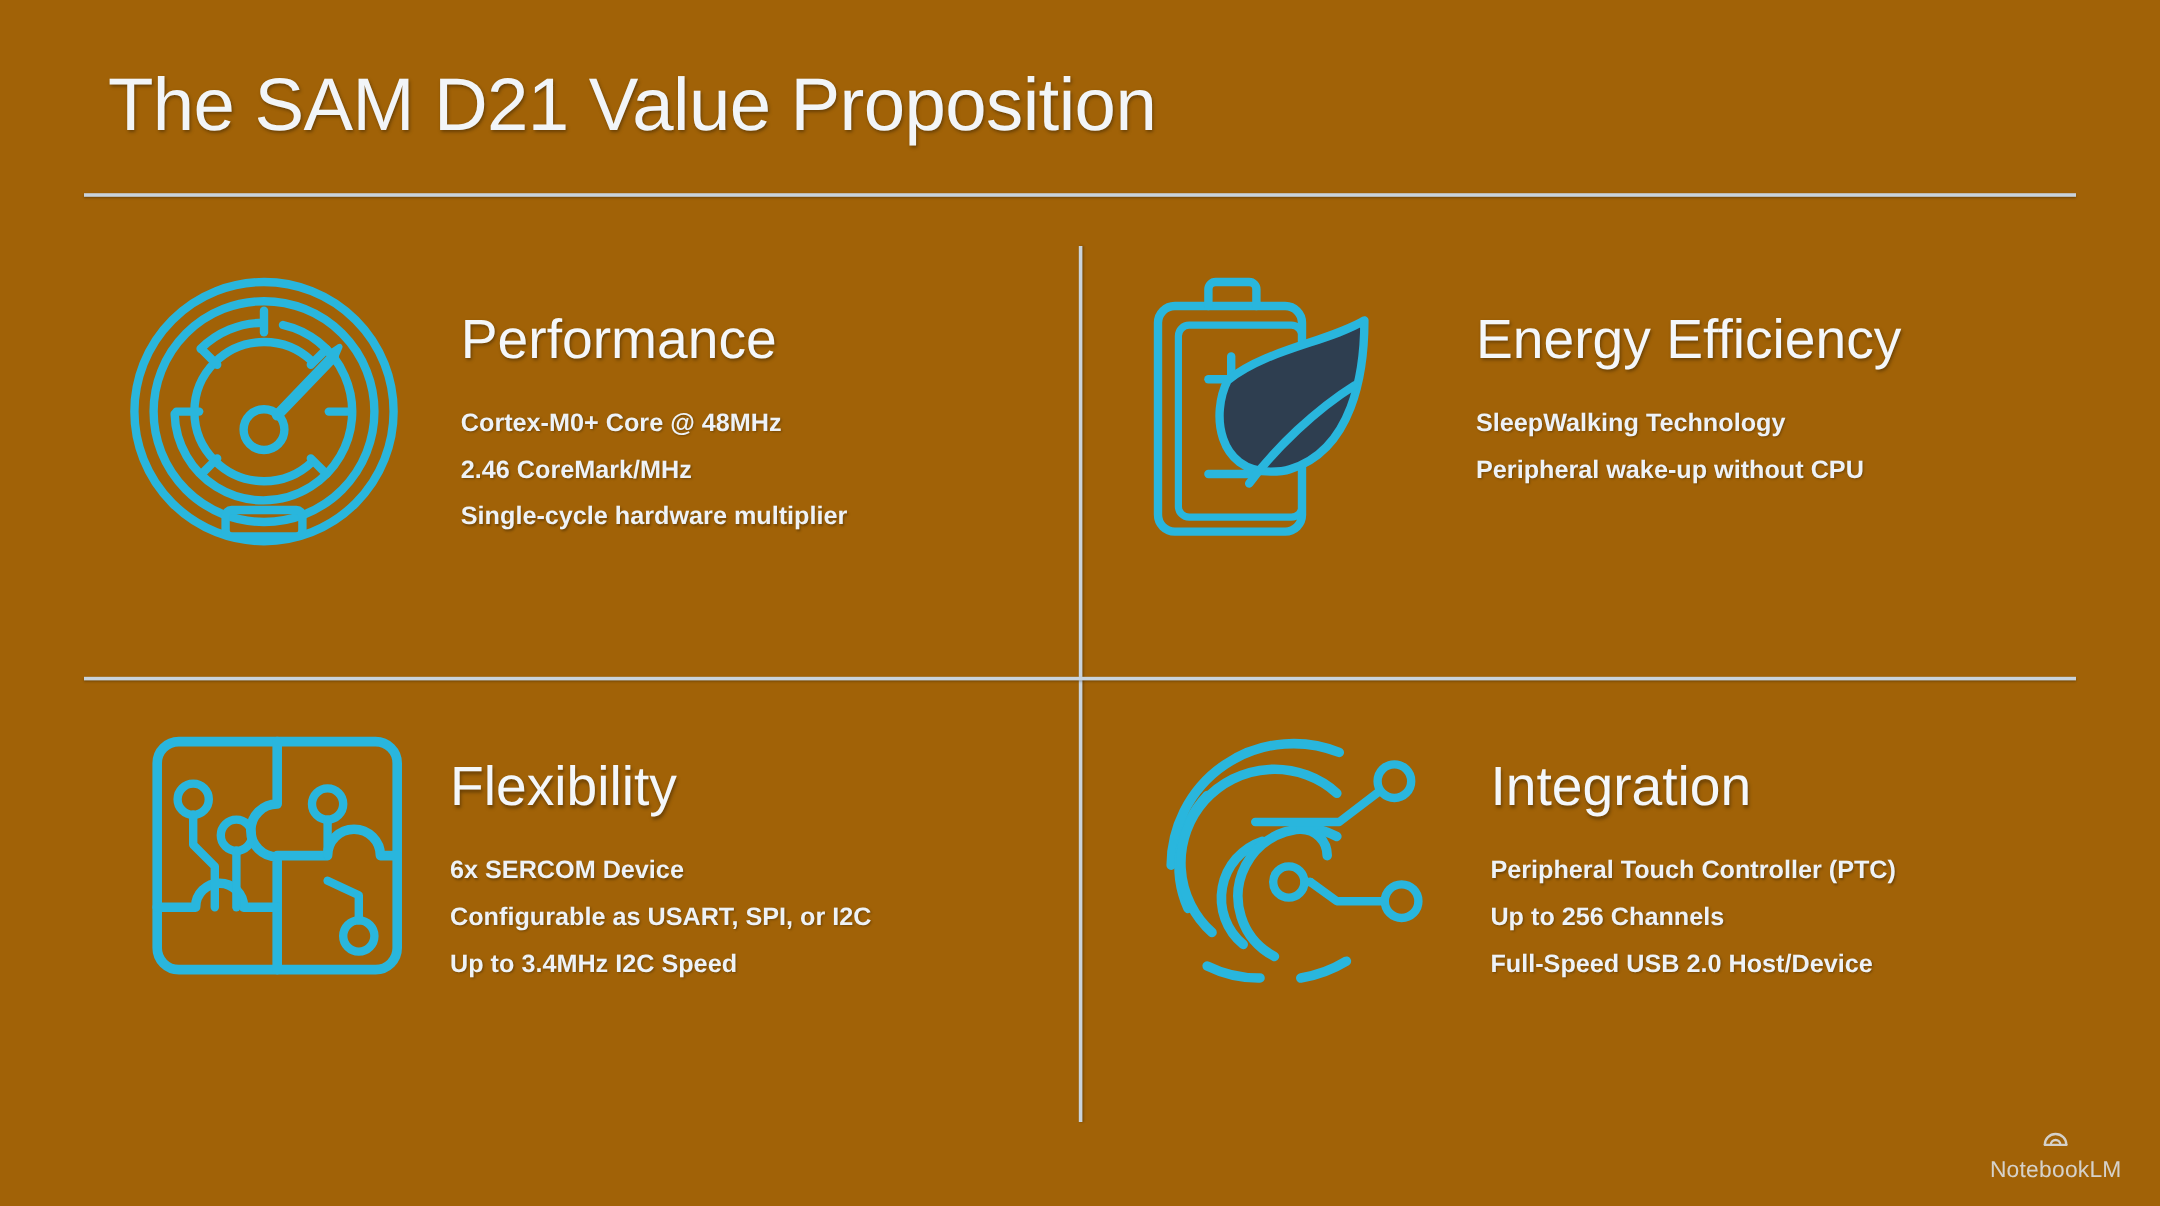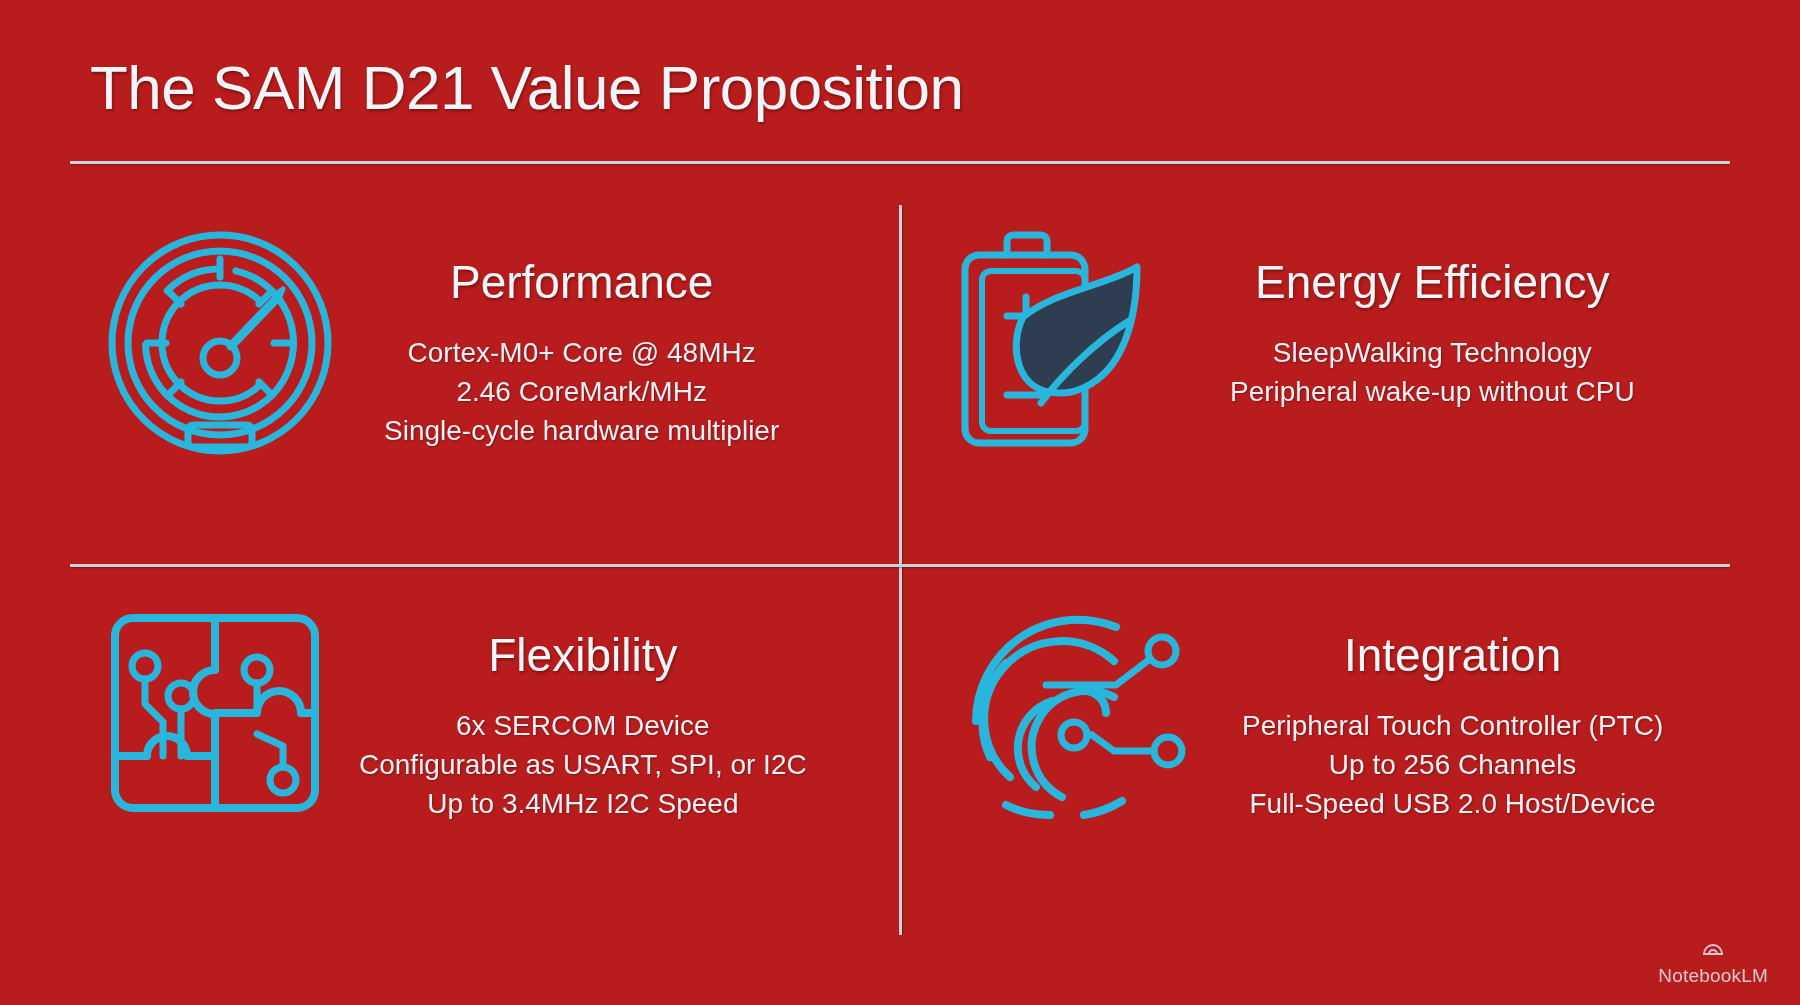--- a/index.html
+++ b/index.html
@@ -5,21 +5,21 @@
   * { margin:0; padding:0; box-sizing:border-box; }
   html,body{
     width:1800px; height:1005px;
     background:#2e3e50;
     font-family:"Liberation Sans", sans-serif;
     overflow:hidden;
   }
   .slide{
     position:relative;
     width:1800px; height:1005px;
-    background:#b91c1c;
+    background:#a16207;
   }
 
   
   .title{
     position:absolute;
     left:90px; top:52px;
     font-size:62px;
     font-weight:400;
     color:#f2f5f8;
     letter-spacing:-0.5px;
@@ -31,21 +31,21 @@
     left:70px; top:161px;
     width:1660px; height:3px;
     background:#c9d3dc;
     box-shadow:0 1px 2px rgba(0,0,0,.3);
   }
 
   
   .grid{
     position:absolute;
     left:70px; top:200px;
-    width:1660px; height:735px;text-align:center;
+    width:1660px; height:735px;
   }
   .v-divider{
     position:absolute;
     left:829px; top:5px;
     width:3px; height:730px;
     background:#c9d3dc;
     box-shadow:1px 0 2px rgba(0,0,0,.3);
   }
   .h-divider{
     position:absolute;
@@ -56,42 +56,42 @@
   }
 
   .quad{
     position:absolute;
     display:flex;
     align-items:flex-start;
     gap:44px;
   }
   .quad.q1{ left:30px;  top:25px;  width:780px; }
   .quad.q2{ left:876px; top:25px;  width:780px; }
-  .quad.q3{ left:30px;  top:398px; width:780px;gap:29px; }
+  .quad.q3{ left:46px;  top:398px; width:780px;gap:29px; }
   .quad.q4{ left:898px; top:398px; width:790px; }
 
   .icon-wrap{
     flex:0 0 auto;
     width:240px; height:240px;
     display:flex; align-items:center; justify-content:center;
   }
   .q3 .icon-wrap, .q4 .icon-wrap{ width:230px; height:230px; }
 
   .txt{ padding-top:30px; }
   .q-title{
     font-size:46px;
     font-weight:400;
     color:#f4f7fa;
     margin-bottom:24px;
     white-space:nowrap;
     text-shadow:1px 2px 3px rgba(0,0,0,.35);
   }
   .q-line{
-    font-size:28px;
-    font-weight:400;
+    font-size:21px;
+    font-weight:700;
     color:#eef2f6;
     line-height:39px;
     white-space:nowrap;
     text-shadow:1px 1px 2px rgba(0,0,0,.3);
   }
 
   
   .watermark{
     position:absolute;
     right:32px; bottom:18px;

